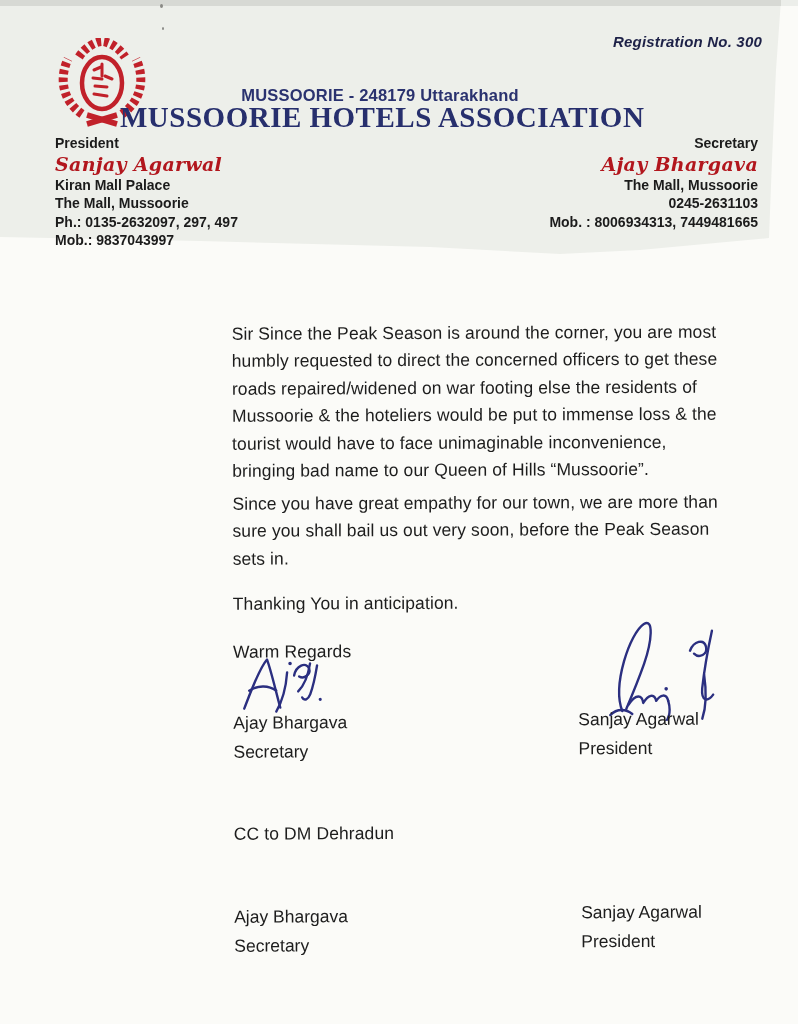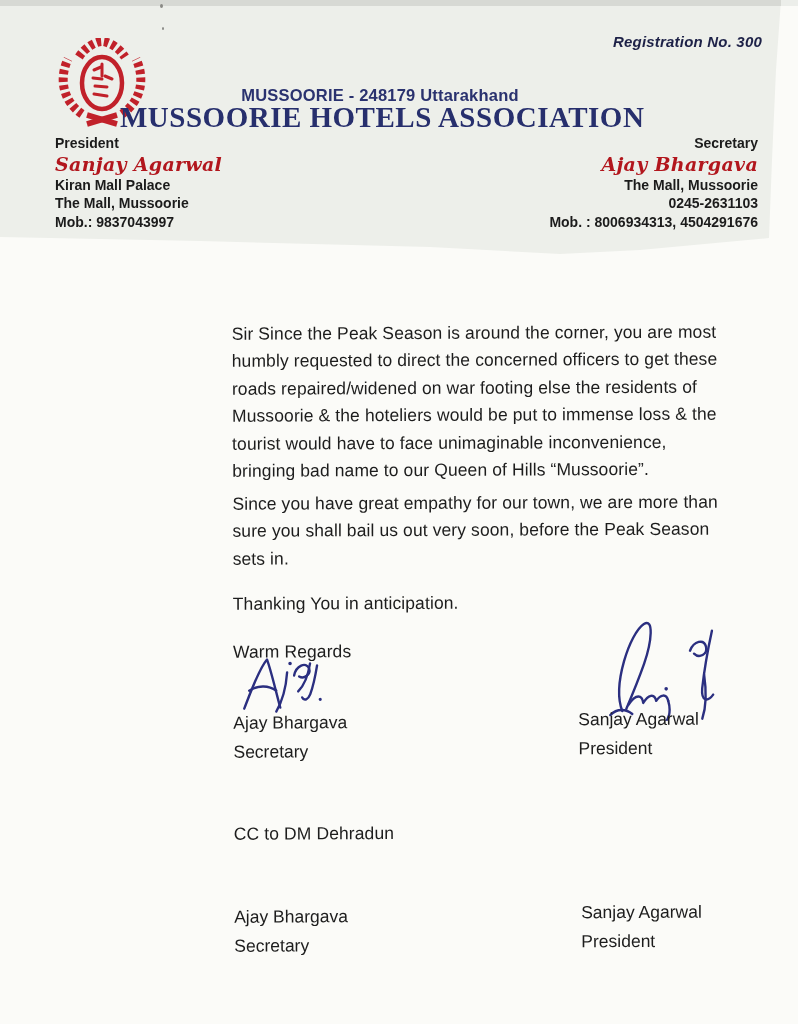--- a/index.html
+++ b/index.html
@@ -90,29 +90,30 @@
   </svg>
 
   <div class="abs org-name">MUSSOORIE HOTELS ASSOCIATION</div>
   <div class="abs org-subtitle">MUSSOORIE - 248179 Uttarakhand</div>
 
   <div id="contact-president" class="abs contact">
     <div class="role">President</div>
     <div class="script-name">Sanjay Agarwal</div>
     <div>Kiran Mall Palace</div>
     <div>The Mall, Mussoorie</div>
+    <div>Ph.: 0135-2632097, 297, 497</div>
     <div>Mob.: 9837043997</div>
   </div>
 
   <div id="contact-secretary" class="abs contact">
     <div class="role">Secretary</div>
     <div class="script-name">Ajay Bhargava</div>
     <div>The Mall, Mussoorie</div>
     <div>0245-2631103</div>
-    <div>Mob. : 8006934313, 4504291676</div>
+    <div>Mob. : 8006934313, 7449481665</div>
   </div>
 
   <div class="letter">
 
     <div class="abs para" style="top:320px;">Sir Since the Peak Season is around the corner, you are most
 humbly requested to direct the concerned officers to get these
 roads repaired/widened on war footing else the residents of
 Mussoorie &amp; the hoteliers would be put to immense loss &amp; the
 tourist would have to face unimaginable inconvenience,
 bringing bad name to our Queen of Hills “Mussoorie”.</div>

